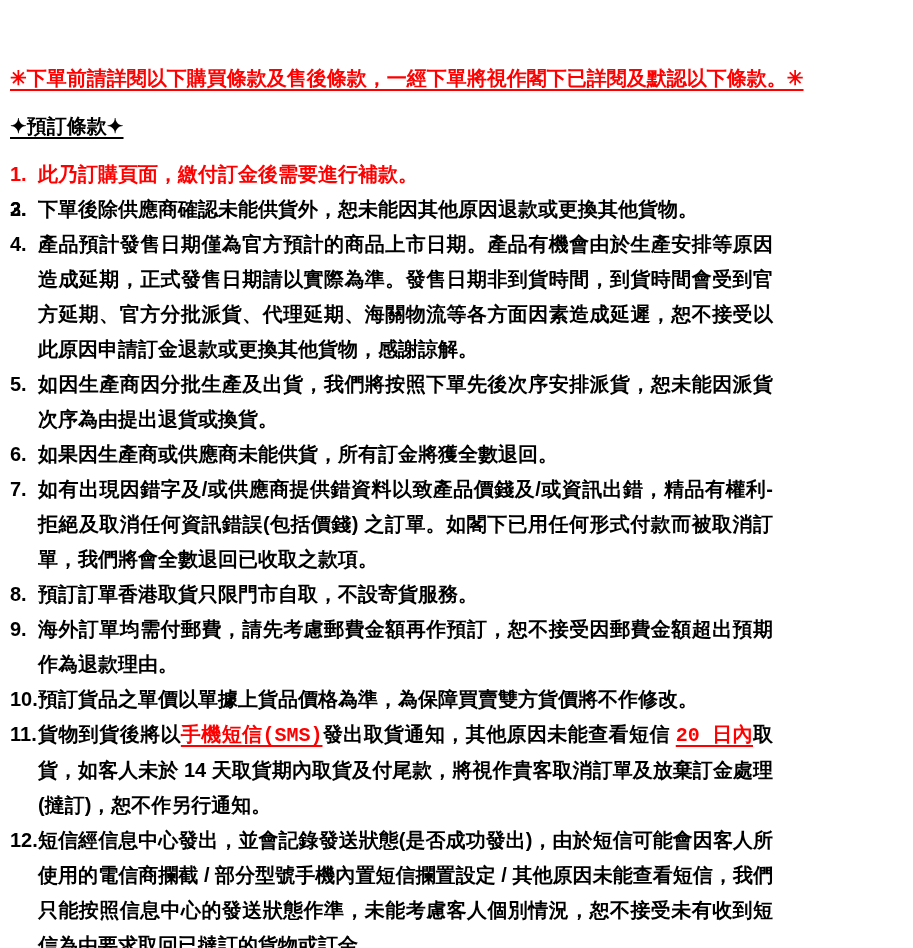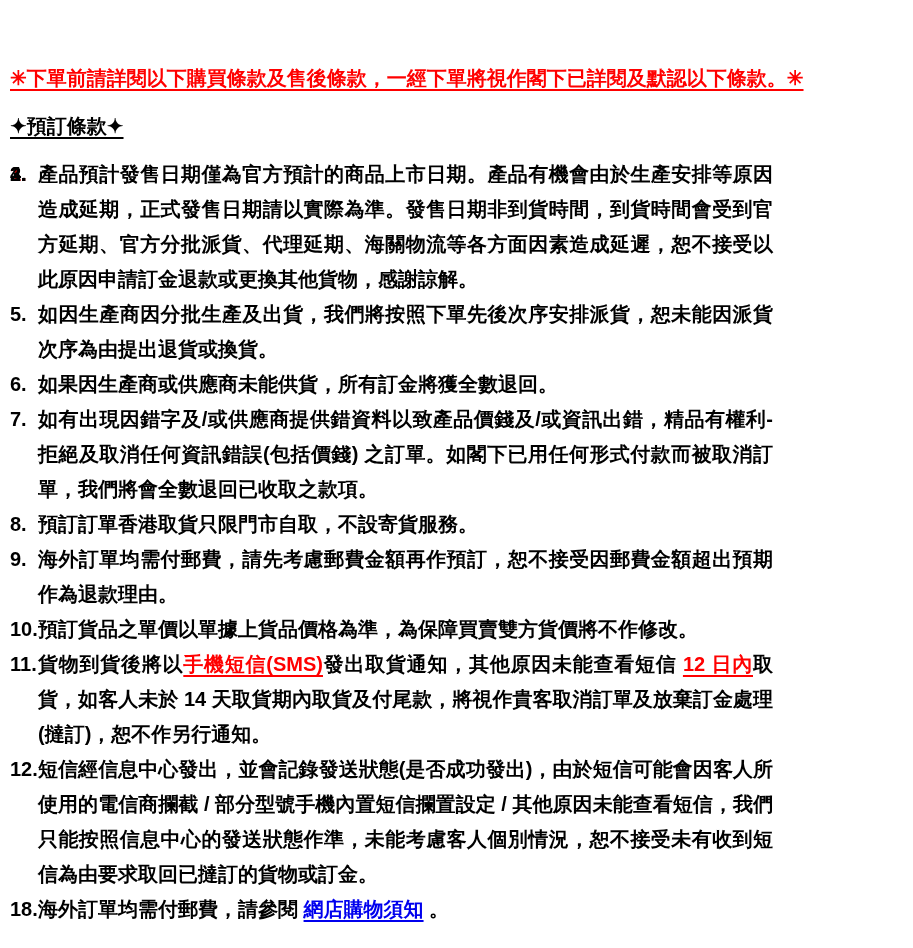--- a/index.html
+++ b/index.html
@@ -55,45 +55,46 @@
     white-space: nowrap;
   }
   .term.red {
     color: var(--warning-red, #ff0000);
   }
   .hl {
     color: var(--warning-red, #ff0000);
     text-decoration: underline;
     text-decoration-thickness: 2px;
     text-underline-offset: 4px;
+    font-family: Liberation Mono, monospace;
   }
   a.shop-link {
     color: var(--link-blue, #0000ee);
     text-decoration: underline;
     text-decoration-thickness: 2px;
     text-underline-offset: 4px;
     cursor: pointer;
   }
 </style>
 </head>
 <body>
 
 <div class="doc">
   <div class="banner">✳下單前請詳閱以下購買條款及售後條款，一經下單將視作閣下已詳閱及默認以下條款。✳</div>
   <div>
     <span class="section-title">✦預訂條款✦</span>
   </div>
   <div class="terms">
-      <div class="term red"><span class="num">1.</span></div>
+      <div class="term red"><span class="num">1.</span><span><span>此乃訂購頁面，繳付訂金後需要進行補款。</span></span></div>
       <div class="term"><span class="num">2.</span></div>
-      <div class="term"><span class="num">3.</span></div>
+      <div class="term"><span class="num">3.</span><span><span>下單後除供應商確認未能供貨外，恕未能因其他原因退款或更換其他貨物。</span></span></div>
       <div class="term"><span class="num">4.</span><span><span>產品預計發售日期僅為官方預計的商品上市日期。產品有機會由於生產安排等原因造成延期，正式發售日期請以實際為準。發售日期非到貨時間，到貨時間會受到官方延期、官方分批派貨、代理延期、海關物流等各方面因素造成延遲，恕不接受以此原因申請訂金退款或更換其他貨物，感謝諒解。</span></span></div>
       <div class="term"><span class="num">5.</span><span><span>如因生產商因分批生產及出貨，我們將按照下單先後次序安排派貨，恕未能因派貨次序為由提出退貨或換貨。</span></span></div>
       <div class="term"><span class="num">6.</span><span><span>如果因生產商或供應商未能供貨，所有訂金將獲全數退回。</span></span></div>
       <div class="term"><span class="num">7.</span><span><span>如有出現因錯字及/或供應商提供錯資料以致產品價錢及/或資訊出錯，精品有權利-拒絕及取消任何資訊錯誤(包括價錢) 之訂單。如閣下已用任何形式付款而被取消訂單，我們將會全數退回已收取之款項。</span></span></div>
       <div class="term"><span class="num">8.</span><span><span>預訂訂單香港取貨只限門市自取，不設寄貨服務。</span></span></div>
       <div class="term"><span class="num">9.</span><span><span>海外訂單均需付郵費，請先考慮郵費金額再作預訂，恕不接受因郵費金額超出預期作為退款理由。</span></span></div>
       <div class="term"><span class="num">10.</span><span><span>預訂貨品之單價以單據上貨品價格為準，為保障買賣雙方貨價將不作修改。</span></span></div>
-      <div class="term"><span class="num">11.</span><span><span>貨物到貨後將以</span><span class="hl">手機短信(SMS)</span><span>發出取貨通知，其他原因未能查看短信 </span><span class="hl">12 日內</span><span>取貨，如客人未於 14 天取貨期內取貨及付尾款，將視作貴客取消訂單及放棄訂金處理(撻訂)，恕不作另行通知。</span></span></div>
+      <div class="term"><span class="num">11.</span><span><span>貨物到貨後將以</span><span class="hl">手機短信(SMS)</span><span>發出取貨通知，其他原因未能查看短信 </span><span class="hl">20 日內</span><span>取貨，如客人未於 14 天取貨期內取貨及付尾款，將視作貴客取消訂單及放棄訂金處理(撻訂)，恕不作另行通知。</span></span></div>
       <div class="term"><span class="num">12.</span><span><span>短信經信息中心發出，並會記錄發送狀態(是否成功發出)，由於短信可能會因客人所使用的電信商攔截 / 部分型號手機內置短信攔置設定 / 其他原因未能查看短信，我們只能按照信息中心的發送狀態作準，未能考慮客人個別情況，恕不接受未有收到短信為由要求取回已撻訂的貨物或訂金。</span></span></div>
       <div class="term"><span class="num">18.</span><span><span>海外訂單均需付郵費，請參閱 </span><a class="shop-link" href="#">網店購物須知</a><span> 。</span></span></div>
     </div>
 </div>
 
 </body></html>

